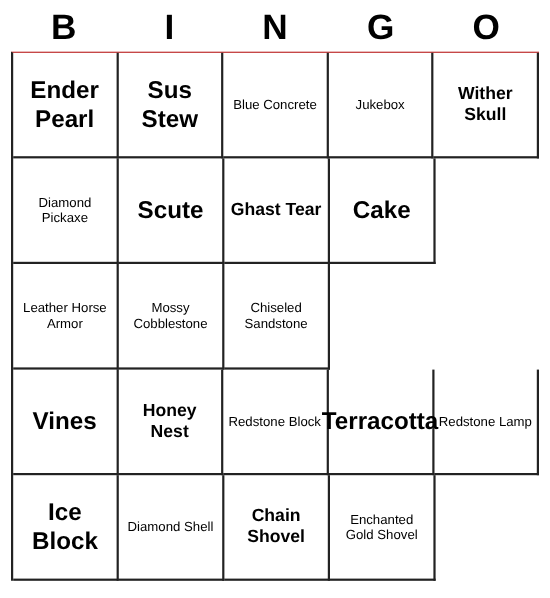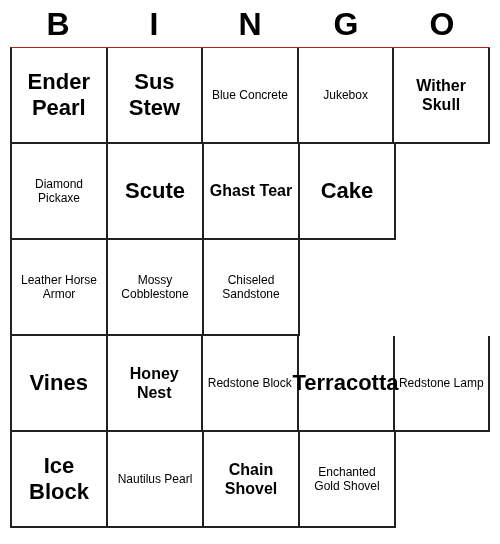--- a/index.html
+++ b/index.html
@@ -88,17 +88,17 @@
     </div>
     <div class="bingo-row">
       <div class="bingo-cell large">Vines</div>
       <div class="bingo-cell medium">Honey Nest</div>
       <div class="bingo-cell small">Redstone Block</div>
       <div class="bingo-cell large">Terracotta</div>
       <div class="bingo-cell small">Redstone Lamp</div>
     </div>
     <div class="bingo-row">
       <div class="bingo-cell large">Ice Block</div>
-      <div class="bingo-cell small">Nautilus Pearl</div>
+      <div class="bingo-cell small">Diamond Shell</div>
       <div class="bingo-cell medium">Chain Shovel</div>
       <div class="bingo-cell small">Enchanted Gold Shovel</div>
     </div>
   </div>
 
 </body></html>

